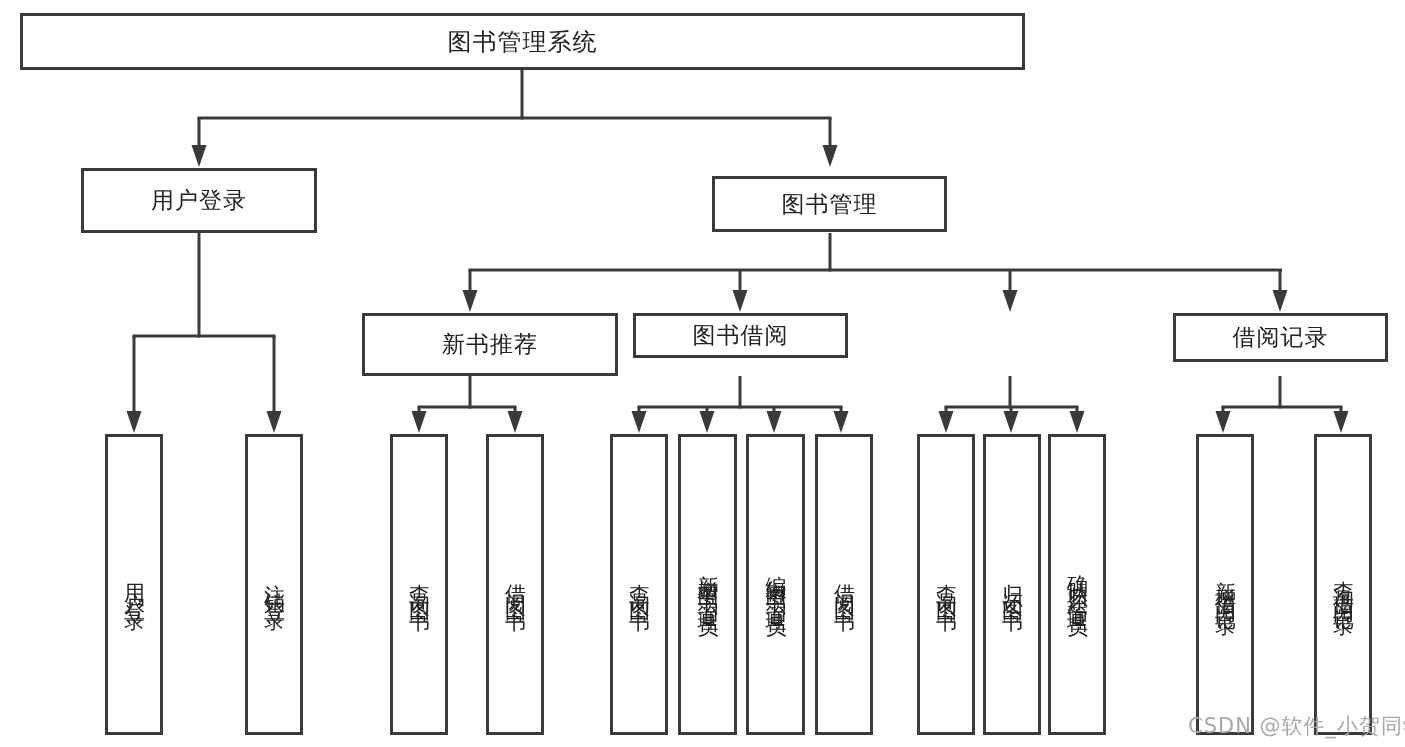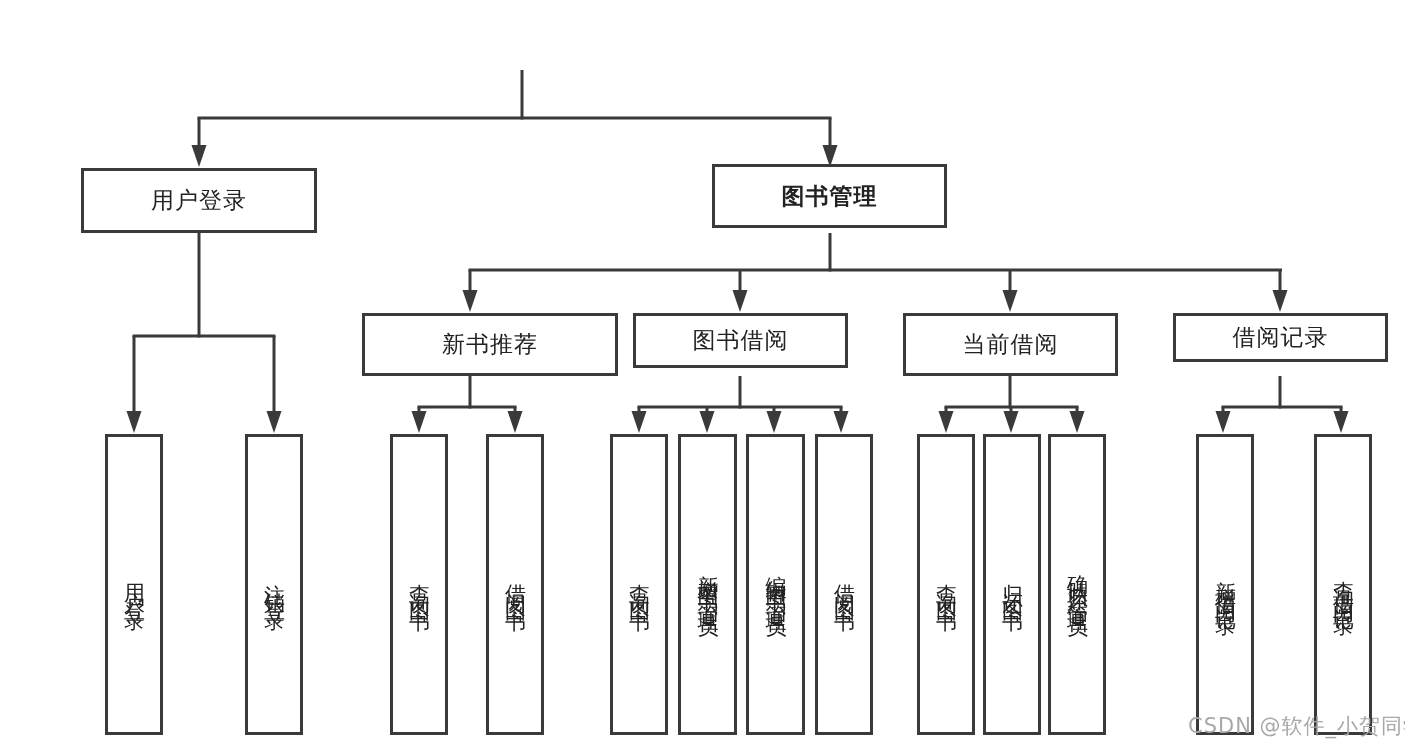--- a/index.html
+++ b/index.html
@@ -108,27 +108,27 @@
     <polygon points="1069.5,411 1084.5,411 1077,433"></polygon>
 
     <line x1="1280" y1="376" x2="1280" y2="408.5"></line>
     <line x1="1221.5" y1="407" x2="1342.5" y2="407"></line>
     <line x1="1223" y1="407" x2="1223" y2="414"></line>
     <line x1="1341" y1="407" x2="1341" y2="414"></line>
     <polygon points="1215.5,411 1230.5,411 1223,433"></polygon>
     <polygon points="1333.5,411 1348.5,411 1341,433"></polygon>
   </svg>
 
+  <div class="box h" style="left:20px; top:13px; width:1005px; height:57px; font-size:24px;">图书管理系统</div>
 
   <div class="box h" style="left:81px; top:168px; width:236px; height:65px;">用户登录</div>
-  <div class="box h" style="left:712px; top:164px; width:235px; height:64px;font-weight:bold;">图书管理</div>
+  <div class="box h" style="left:712px; top:176px; width:235px; height:56px;">图书管理</div>
 
   <div class="box h" style="left:362px; top:313px; width:256px; height:63px;">新书推荐</div>
-  <div class="box h" style="left:633px; top:313px; width:215px; height:55px;">图书借阅</div>
-  <div class="box h" style="left:903px; top:313px; width:215px; height:63px;">当前借阅</div>
+  <div class="box h" style="left:633px; top:313px; width:215px; height:45px;">图书借阅</div>
   <div class="box h" style="left:1173px; top:313px; width:215px; height:49px;">借阅记录</div>
 
   <div class="box leaf" style="left:105px; top:434px; width:58px; height:301px;">用户登录</div>
   <div class="box leaf" style="left:245px; top:434px; width:58px; height:301px;">注销登录</div>
 
   <div class="box leaf" style="left:390px; top:434px; width:58px; height:301px;">查询图书</div>
   <div class="box leaf" style="left:486px; top:434px; width:58px; height:301px;">借阅图书</div>
 
   <div class="box leaf" style="left:610px; top:434px; width:58px; height:301px;">查询图书</div>
   <div class="box leaf" style="left:678px; top:434px; width:59px; height:301px; letter-spacing:6px;">新增图书（管理员）</div>

